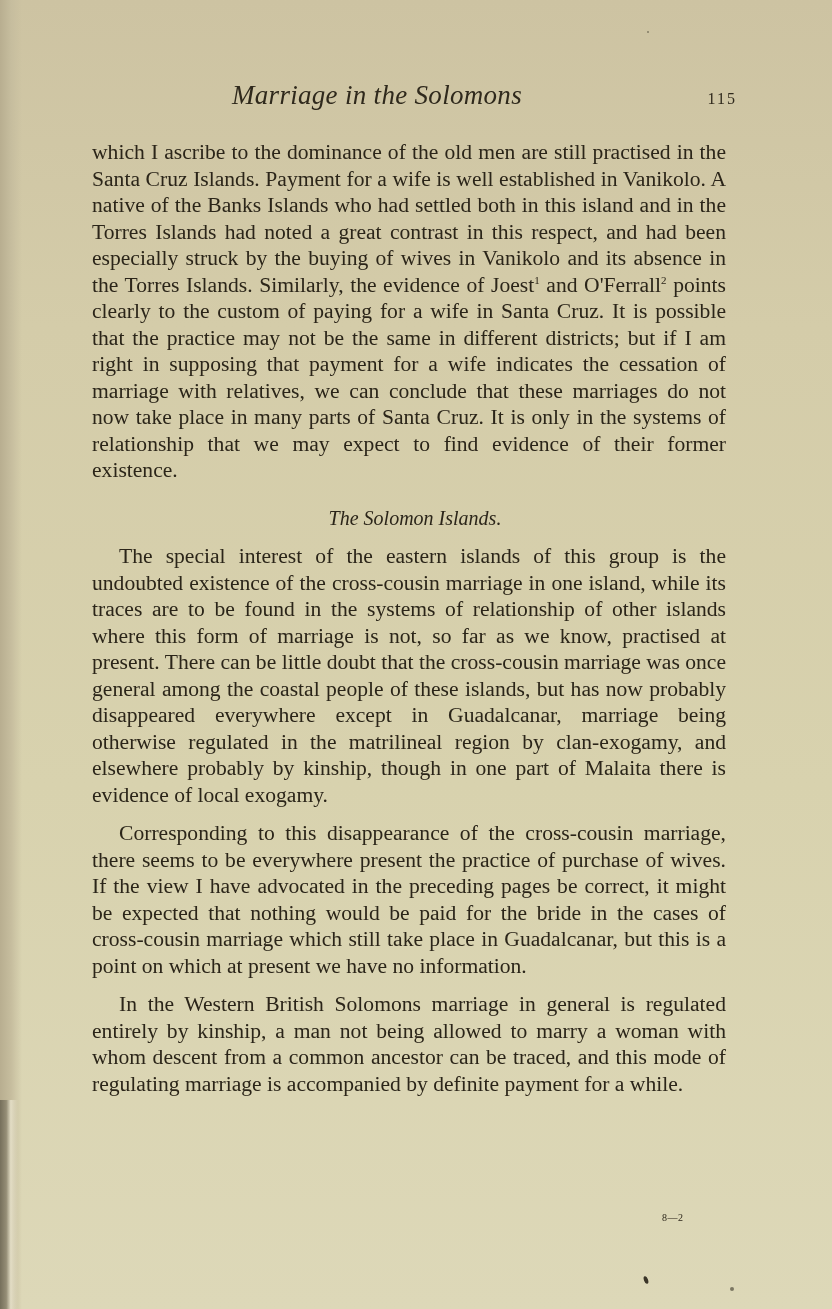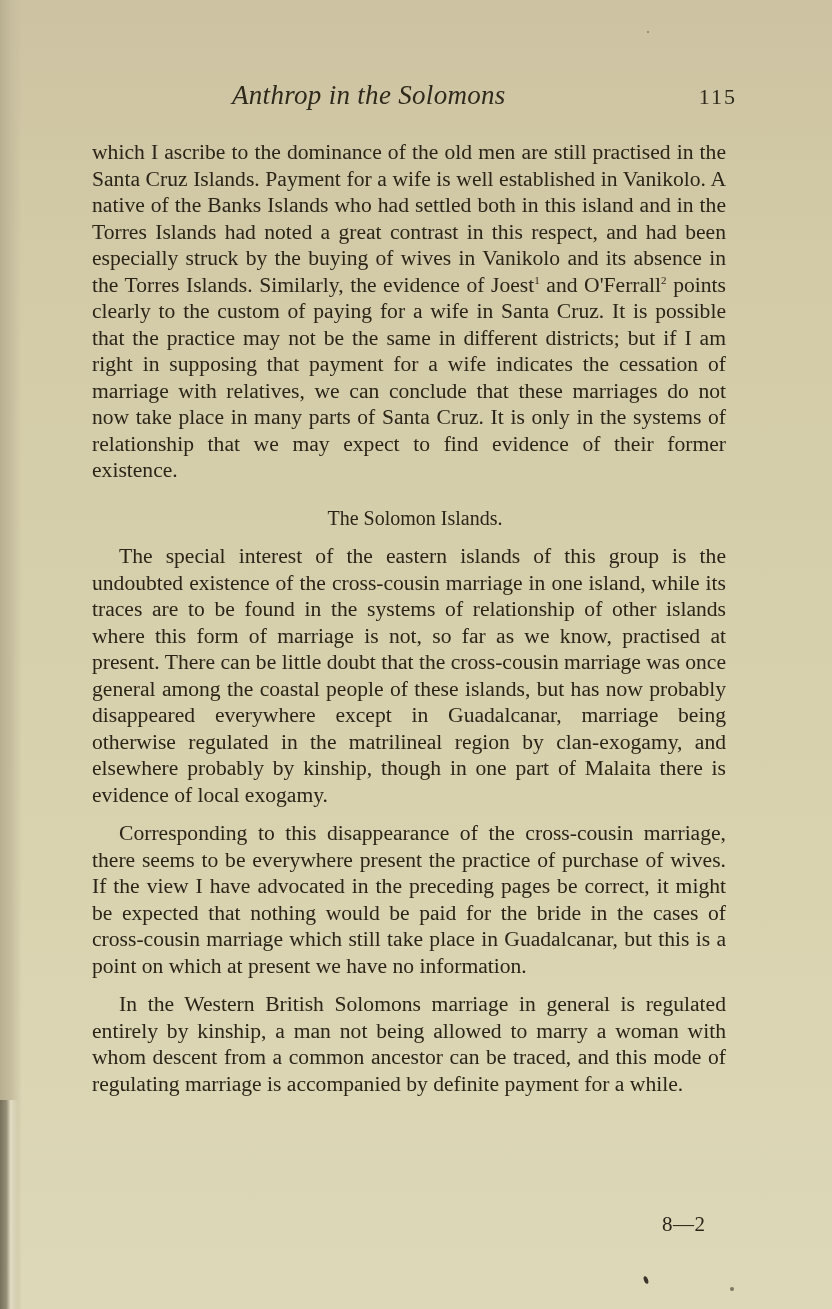--- a/index.html
+++ b/index.html
@@ -43,21 +43,21 @@
       align-items: baseline;
     }
     .running-title {
       font-style: italic;
       font-size: 27px;
       letter-spacing: 0.3px;
       color: #2f291c;
       margin-left: 2px;
     }
     .page-number {
-      font-size: 22px;
+      font-size: 16px;
       letter-spacing: 2px;
       color: #2f291c;
       margin-right: 3px;
     }
     .text-block {
       position: absolute;
       top: 127px;
       left: 80px;
       width: 658px;
       font-size: 21.6px;
@@ -67,20 +67,21 @@
     }
     .text-block p {
       margin: 12px;
       text-align: justify;
     }
     .text-block p.indent {
       text-indent: 27px;
     }
     .section-heading {
       text-align: center !important;
+      font-style: italic;
       font-size: 20px;
       margin: 21px 0 10px 0 !important;
       padding-left: 12px;
     }
     sup.fn-ref {
       font-size: 11px;
       vertical-align: 8px;
       line-height: 0;
     }
     .footnotes {
@@ -101,38 +102,38 @@
       line-height: 0;
       margin-right: 4px;
     }
     .footnote i {
       font-style: italic;
     }
     .signature {
       position: absolute;
       top: 1212px;
       left: 662px;
-      font-size: 21px;
+      font-size: 10px;
       color: #2b2519;
       letter-spacing: 0.5px;
     }
     .speck {
       position: absolute;
       border-radius: 50%;
       background: #3a3528;
     }
   </style>
 </head>
 <body>
 
 <div class="page-edge"></div>
 <div class="page-edge-lower"></div>
 
 <div class="running-head">
-  <span class="running-title">Anthrop in the Solomons</span>
+  <span class="running-title">Marriage in the Solomons</span>
   <span class="page-number">115</span>
 </div>
 
 <div class="text-block">
   <p><span>which I ascribe to the dominance of the old men are still practised in the Santa Cruz Islands. Payment for a wife is well established in Vanikolo. A native of the Banks Islands who had settled both in this island and in the Torres Islands had noted a great contrast in this respect, and had been especially struck by the buying of wives in Vanikolo and its absence in the Torres Islands. Similarly, the evidence of Joest</span><sup class="fn-ref">1</sup><span> and O'Ferrall</span><sup class="fn-ref">2</sup><span> points clearly to the custom of paying for a wife in Santa Cruz. It is possible that the practice may not be the same in different districts; but if I am right in supposing that payment for a wife indicates the cessation of marriage with relatives, we can conclude that these marriages do not now take place in many parts of Santa Cruz. It is only in the systems of relationship that we may expect to find evidence of their former existence.</span></p>
 
   <p class="section-heading">The Solomon Islands.</p>
 
   <p class="indent">The special interest of the eastern islands of this group is the undoubted existence of the cross-cousin marriage in one island, while its traces are to be found in the systems of relationship of other islands where this form of marriage is not, so far as we know, practised at present. There can be little doubt that the cross-cousin marriage was once general among the coastal people of these islands, but has now probably disappeared everywhere except in Guadalcanar, marriage being otherwise regulated in the matrilineal region by clan-exogamy, and elsewhere probably by kinship, though in one part of Malaita there is evidence of local exogamy.</p>
   <p class="indent">Corresponding to this disappearance of the cross-cousin marriage, there seems to be everywhere present the practice of purchase of wives. If the view I have advocated in the preceding pages be correct, it might be expected that nothing would be paid for the bride in the cases of cross-cousin marriage which still take place in Guadalcanar, but this is a point on which at present we have no information.</p>

